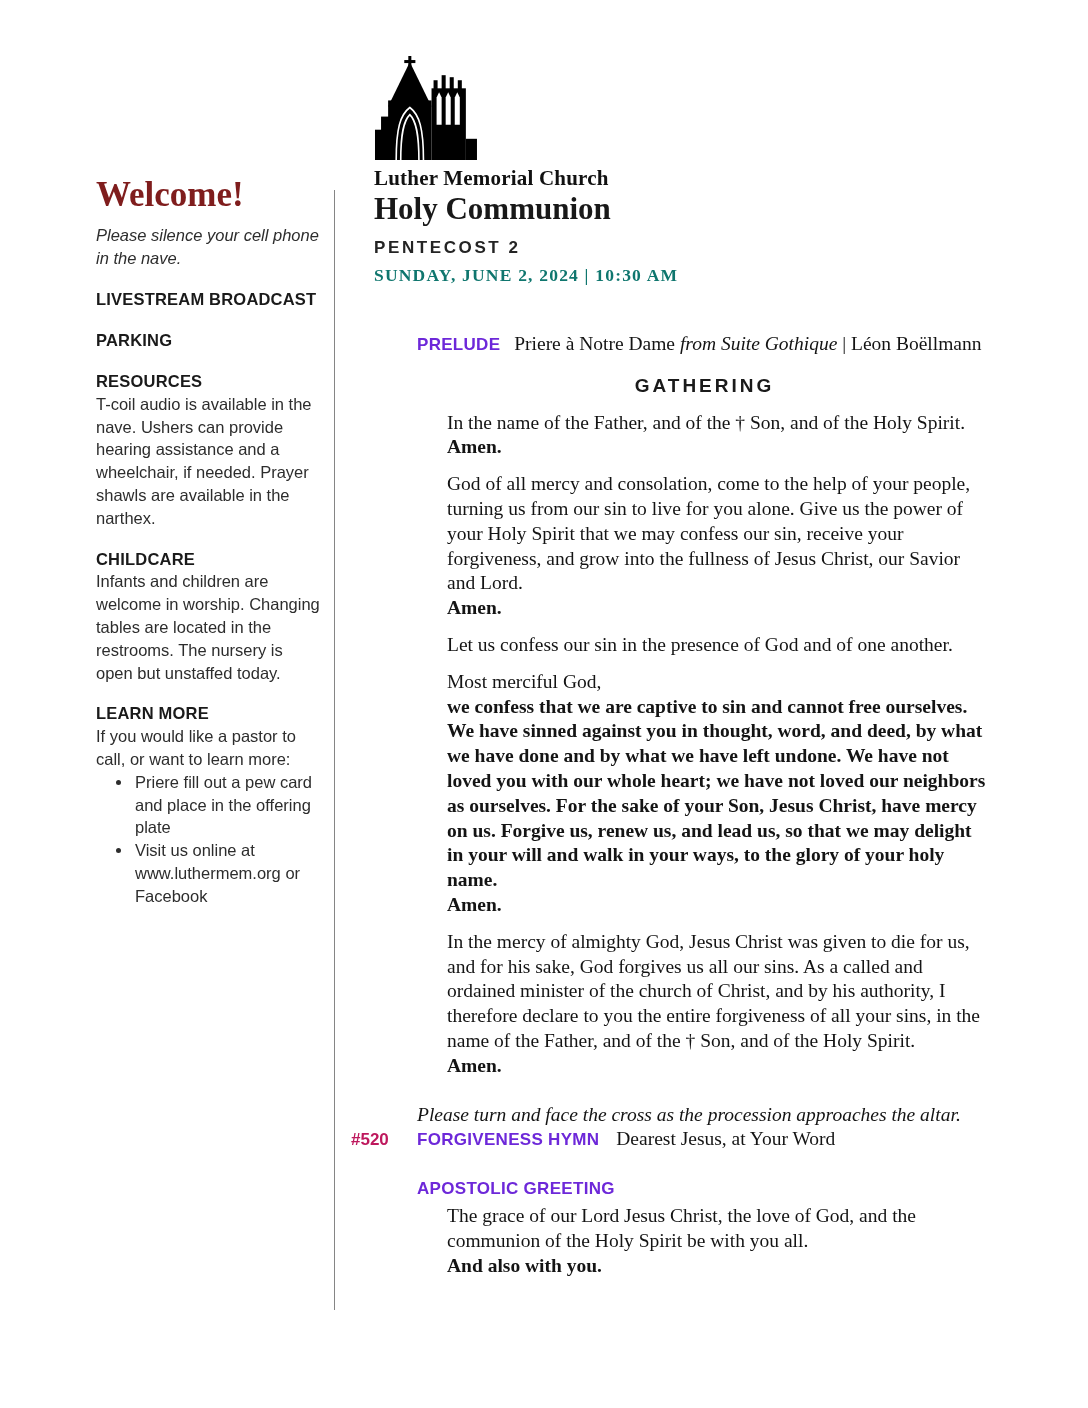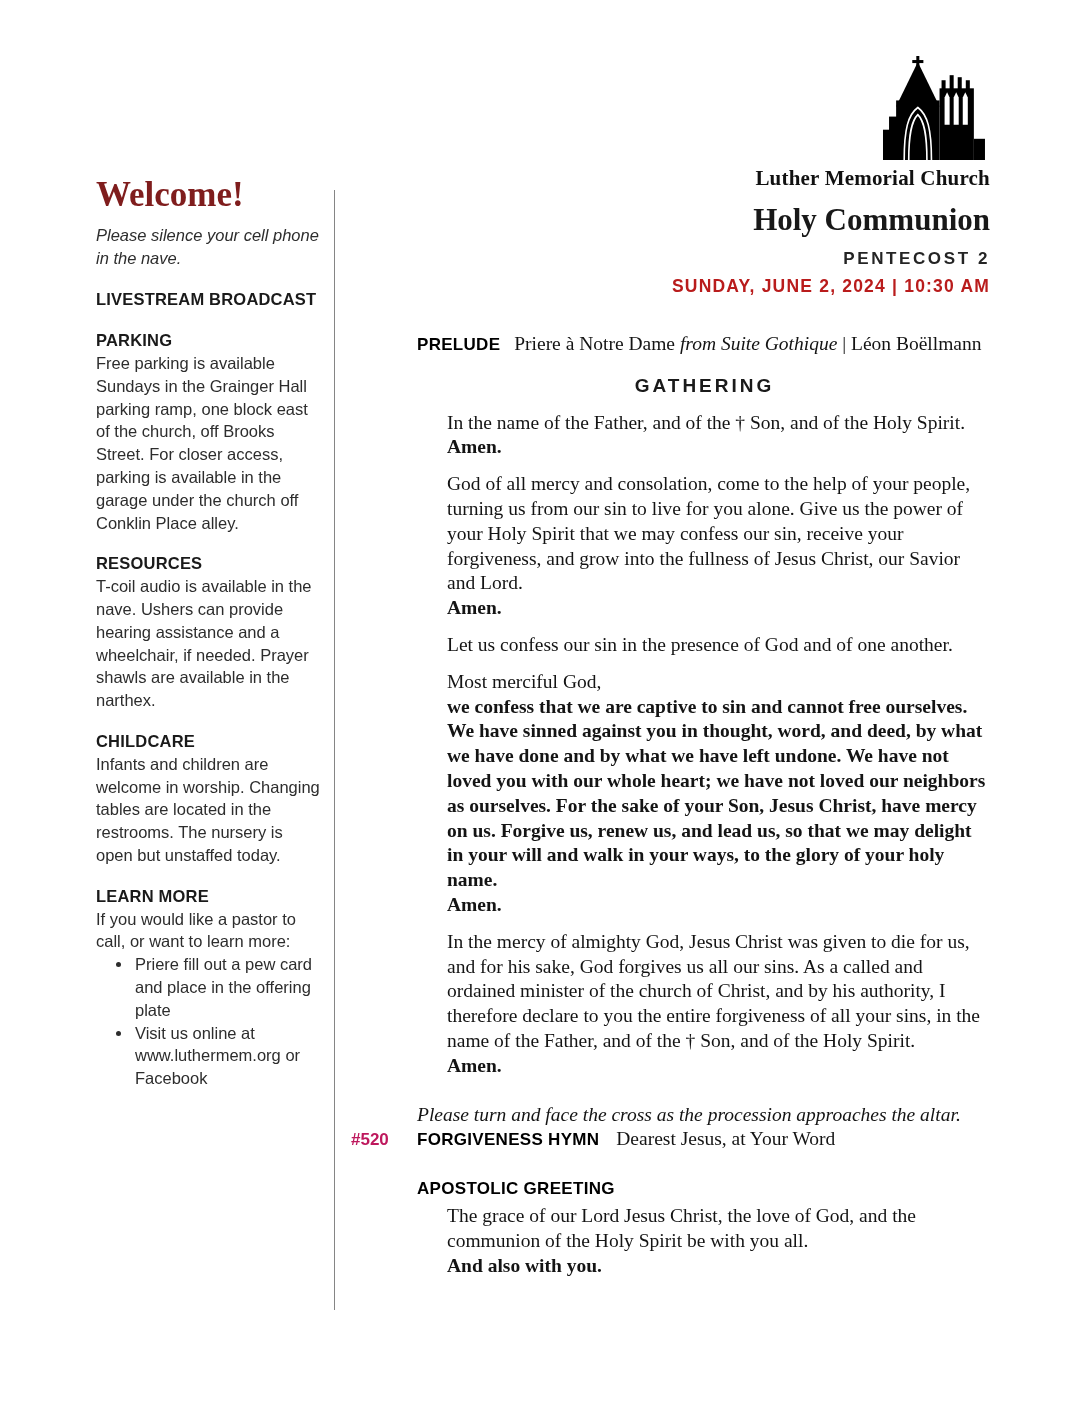--- a/index.html
+++ b/index.html
@@ -3,47 +3,47 @@
 <meta charset="utf-8">
 <style>
   * { margin:0; padding:0; box-sizing:border-box; }
   html,body { background:#ffffff; }
   .page {
     position:relative; width:1088px; height:1408px; background:#ffffff;
     font-family:"Liberation Serif", serif; color:#161616; overflow:hidden;
   }
 
   
-  .masthead { position:absolute; left:374px; top:56px; width:616px; text-align:right; }
+  .masthead { position:absolute; left:374px; top:56px; width:616px; text-align:left; }
   .logo { line-height:0; }
   .church-name { font-size:21px; font-weight:700; color:#111; margin-top:6px; letter-spacing:0.2px; }
-  .service-title { font-size:31px; font-weight:700; color:#181818; margin-top:11px; }
+  .service-title { font-size:31px; font-weight:700; color:#181818; }
   .liturgical-day { font-family:"Liberation Sans",sans-serif; font-size:17px; font-weight:700;
     letter-spacing:2.6px; margin-top:11px; color:#242424; }
-  .date-line { font-family:Liberation Sans, sans-serif; font-size:17.5px; font-weight:700;
-    letter-spacing:1.2px; margin-top:7px; color:#b91c1c; }
+  .date-line { font-family:Liberation Serif, serif; font-size:17.5px; font-weight:700;
+    letter-spacing:1.2px; margin-top:7px; color:#0f766e; }
 
   
   .sidebar { position:absolute; left:96px; top:184px; width:228px;
     font-family:"Liberation Sans",sans-serif; font-size:16.5px; line-height:22.8px; color:#2d2d2d; }
   .welcome { font-family:"Liberation Serif",serif; font-size:35px; font-weight:700; color:#7f1d1d;
     margin-bottom:17px; }
   .side-note { font-style:italic; margin-bottom:19px; }
   .side-section { margin-bottom:18px; }
   .side-section h3 { font-size:16.5px; font-weight:700; color:#1a1a1a; letter-spacing:0.2px; line-height:22.8px; }
   .side-list { margin:0 0 0 21px; padding-left:16px; }
   .side-list li { padding-left:2px; }
 
   .divider { position:absolute; left:334px; top:190px; width:1px; height:1120px; background:#858585; }
 
   
   .main { position:absolute; left:417px; top:332px; width:575px;
     font-size:19.5px; line-height:24.8px; color:#141414; }
   .label { font-family:"Liberation Sans",sans-serif; font-weight:700; font-size:17px;
-    letter-spacing:0.3px; color:#000000; }
+    letter-spacing:0.3px; color:#6d28d9; }
   .prelude-line .label { margin-right:9px; }
   .italic { font-style:italic; }
   .gathering { font-family:"Liberation Sans",sans-serif; font-weight:700; font-size:19px;
     letter-spacing:3px; text-align:center; margin:16px 0 12px; color:#1a1a1a; }
   .rubric { font-style:italic; }
   .section-heading { margin-top:3px; }
   .indent { margin-left:30px; }
   .block { margin-bottom:12px; }
   b { font-weight:700; }
   .procession-note { margin-top:24px; }
@@ -103,21 +103,20 @@
   <aside class="sidebar">
     <h2 class="welcome">Welcome!</h2>
     <p class="side-note">Please silence your cell phone in the nave.</p>
 
     <section class="side-section">
       <h3>LIVESTREAM BROADCAST</h3>
     </section>
 
     <section class="side-section">
       <h3>PARKING</h3>
-      <p>Free parking is available Sundays in the Grainger Hall parking ramp, one block east of the church, off Brooks Street. For closer access, parking is available in the garage under the church off Conklin Place alley.</p>
     </section>
 
     <section class="side-section">
       <h3>RESOURCES</h3>
       <p>T-coil audio is available in the nave. Ushers can provide hearing assistance and a wheelchair, if needed. Prayer shawls are available in the narthex.</p>
     </section>
 
     <section class="side-section">
       <h3>CHILDCARE</h3>
       <p>Infants and children are welcome in worship. Changing tables are located in the restrooms. The nursery is open but unstaffed today.</p>

